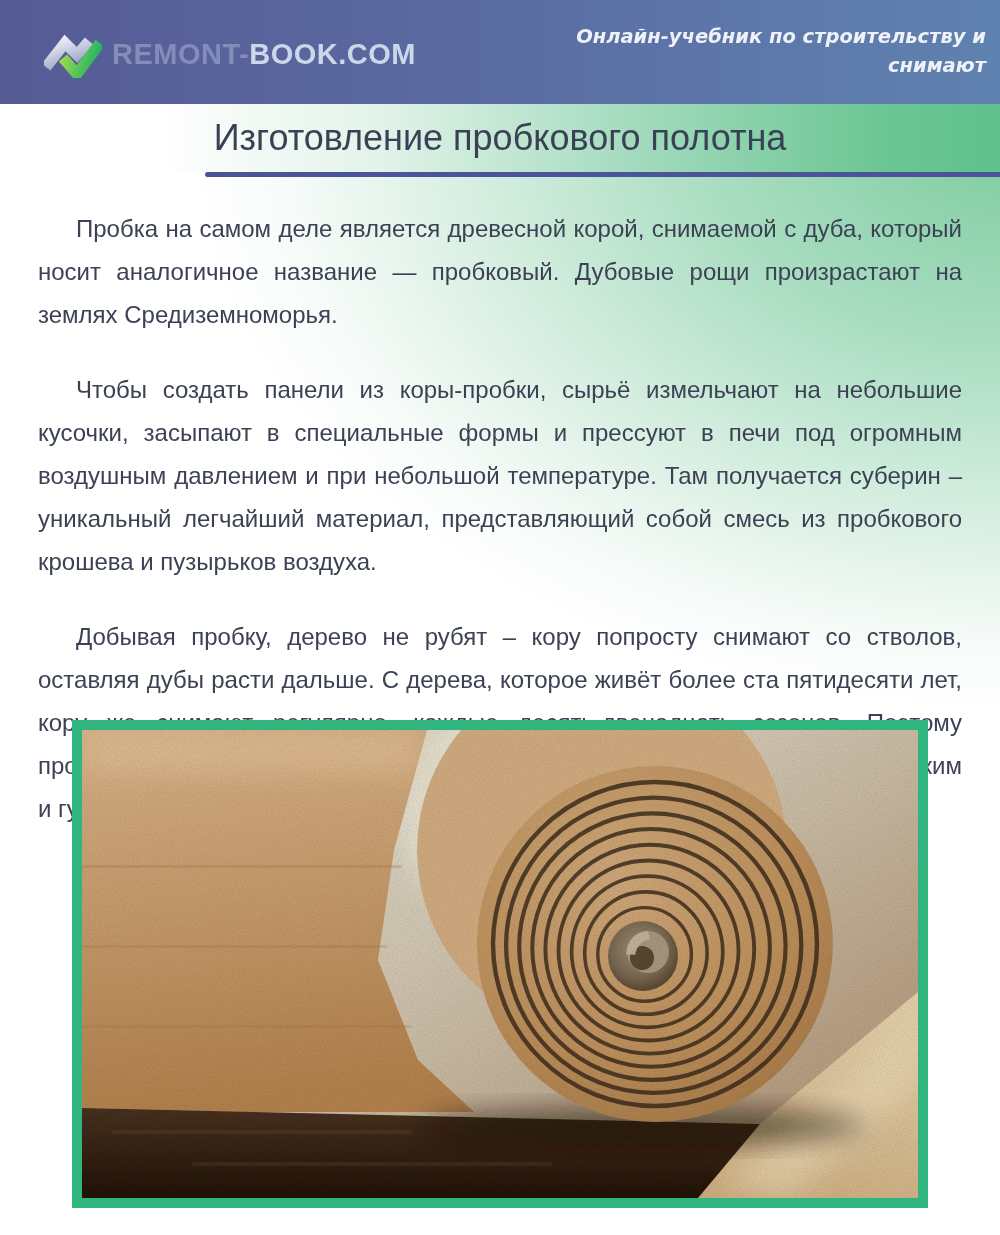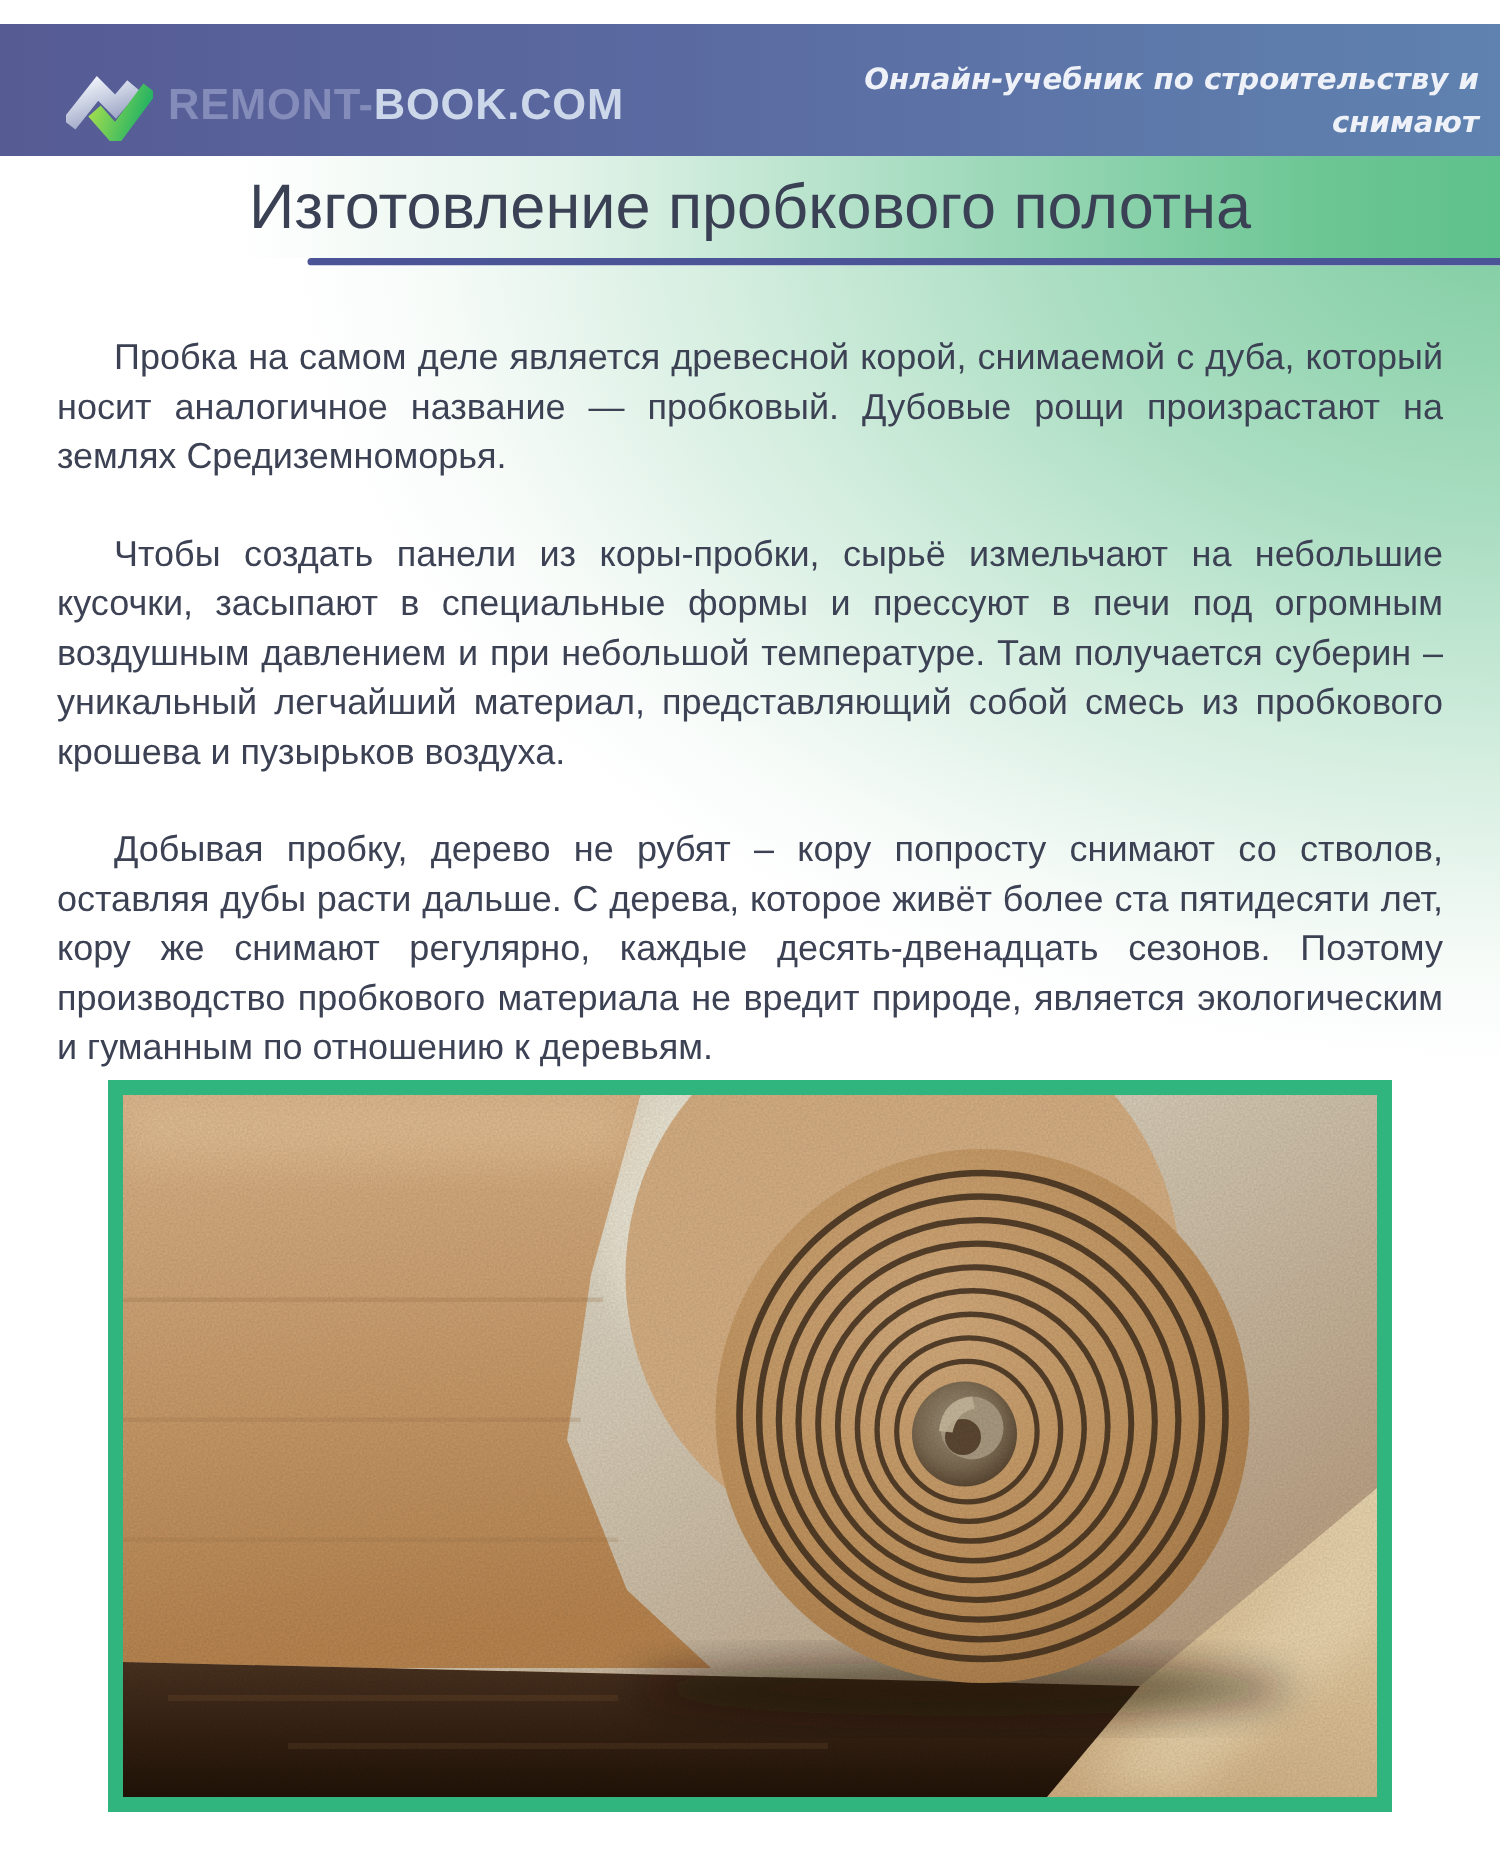--- a/index.html
+++ b/index.html
@@ -4,21 +4,21 @@
 <style>
   html,body{margin:0;padding:0;}
   body{
     width:1000px;height:1235px;position:relative;overflow:hidden;
     background:#ffffff;
     font-family:"Liberation Sans","DejaVu Sans",sans-serif;
   }
 
   
   .site-header{
-    position:absolute;top:16px;left:0;width:1000px;height:108px;
+    position:absolute;top:0;left:0;width:1000px;height:108px;
     background:linear-gradient(90deg,#565b94 0%,#5a68a0 40%,#5f82b0 100%);
     border-bottom:2px solid rgba(58,64,110,.45);
     box-sizing:border-box;
     padding-left:48px;
   }
   .logo{
     position:absolute;left:44px;top:30px;height:48px;
     display:flex;align-items:center;gap:10px;cursor:pointer;
   }
   .logo svg{display:block;}
@@ -35,38 +35,38 @@
   }
   .tagline span{display:block;text-align:right;}
 
   
   .title-band{
     position:absolute;top:104px;left:0;width:1000px;height:68px;
     background:linear-gradient(90deg,#ffffff 0%,#ffffff 16%,#e2f3e9 38%,#a6dcc0 62%,#6cc694 88%,#5fc18c 100%);
   }
   .page-title{
     margin:0;width:100%;text-align:center;
-    line-height:68px;font-size:42px;font-weight:400;color:#3b4155;
+    line-height:68px;font-size:36px;font-weight:400;color:#3b4155;
   }
   .title-underline{
     position:absolute;left:205px;right:0;bottom:-5px;height:5px;
     background:#4a5496;border-radius:3px 0 0 3px;
   }
 
   
   .article{
     position:absolute;top:177px;left:0;right:0;bottom:0;
     background:radial-gradient(ellipse 1000px 700px at 1010px -40px,
                #7ecca0 0%,#a9ddc1 30%,#d8efe2 55%,#f6fbf8 72%,#ffffff 82%);
     box-sizing:border-box;
     padding:30px 38px 0 38px;
   }
   .article p{
-    margin:15px 0 32px 0;
-    font-size:24px;line-height:33px;color:#3c4254;
+    margin:0 0 32px 0;
+    font-size:24px;line-height:43px;color:#3c4254;
     text-align:justify;text-indent:38px;
   }
 
   
   .photo-frame{
     position:absolute;left:72px;top:720px;width:836px;height:468px;
     border:10px solid #31b57e;background:#c2945f;margin:0;
   }
   .photo-frame svg{display:block;width:836px;height:468px;}
 </style>

